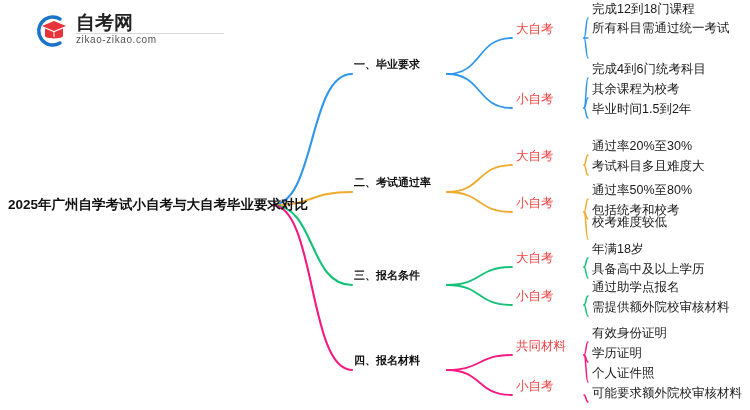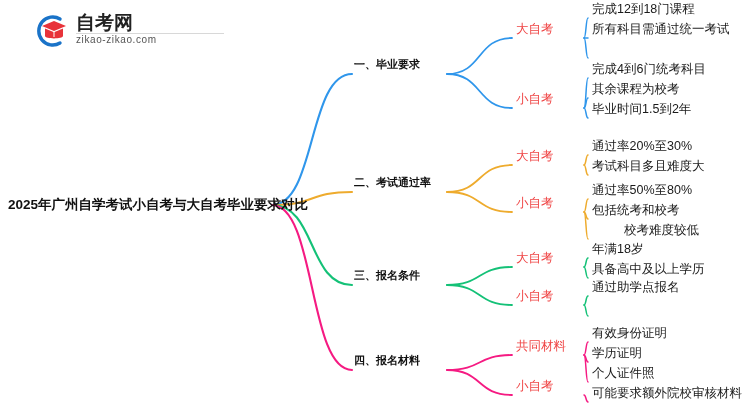--- a/index.html
+++ b/index.html
@@ -176,39 +176,40 @@
       <path d="M588 382 L661 382" fill="none" stroke="382" stroke-width="#f51a82" stroke-linecap="round"></path>
       <path d="M447 370 C482.75 370 476.25 395 512 395" fill="none" stroke="#f51a82" stroke-width="1.8" stroke-linecap="round"></path>
       <path d="M512 395 L584 395" fill="none" stroke="395" stroke-width="#f51a82" stroke-linecap="round"></path>
       <path d="M584 395 C586.2 395 585.8 402 588 402" fill="none" stroke="#f51a82" stroke-width="1.5" stroke-linecap="round"></path>
       <path d="M588 402 L748 402" fill="none" stroke="402" stroke-width="#f51a82" stroke-linecap="round"></path>
     </svg>
 <div class="node root" style="left: 8px; top: 198px; width: 252px; text-align: left;">2025年广州自学考试小自考与大自考毕业要求对比</div>
     <div class="node lvl1" style="left: 354px; top: 59px;">一、毕业要求</div>
     <div class="node lvl2" style="left: 516px; top: 23px;">大自考</div>
     <div class="node lvl3" style="left: 592px; top: 3px;">完成12到18门课程</div>
-    <div class="node lvl3" style="left: 592px; top: 23px;">所有科目需通过统一考试</div>
+    <div class="node lvl3" style="left: 592px; top: 23px; font-family: Liberation Mono, monospace;">所有科目需通过统一考试</div>
     <div class="node lvl2" style="left: 516px; top: 93px;">小自考</div>
     <div class="node lvl3" style="left: 592px; top: 63px;">完成4到6门统考科目</div>
     <div class="node lvl3" style="left: 592px; top: 83px;">其余课程为校考</div>
     <div class="node lvl3" style="left: 592px; top: 103px;">毕业时间1.5到2年</div>
     <div class="node lvl1" style="left: 354px; top: 177px;">二、考试通过率</div>
     <div class="node lvl2" style="left: 516px; top: 150px;">大自考</div>
     <div class="node lvl3" style="left: 592px; top: 140px;">通过率20%至30%</div>
     <div class="node lvl3" style="left: 592px; top: 160px;">考试科目多且难度大</div>
     <div class="node lvl2" style="left: 516px; top: 197px;">小自考</div>
     <div class="node lvl3" style="left: 592px; top: 184px;">通过率50%至80%</div>
     <div class="node lvl3" style="left: 592px; top: 204px;">包括统考和校考</div>
-    <div class="node lvl3" style="left: 592px; top: 224px; margin-left: 32px;">校考难度较低</div>
+    <div class="node lvl3" style="left: 592px; top: 216px;">校考难度较低</div>
     <div class="node lvl1" style="left: 354px; top: 270px;">三、报名条件</div>
     <div class="node lvl2" style="left: 516px; top: 252px;">大自考</div>
     <div class="node lvl3" style="left: 592px; top: 243px;">年满18岁</div>
     <div class="node lvl3" style="left: 592px; top: 263px;">具备高中及以上学历</div>
     <div class="node lvl2" style="left: 516px; top: 290px;">小自考</div>
     <div class="node lvl3" style="left: 592px; top: 281px;">通过助学点报名</div>
+    <div class="node lvl3" style="left: 592px; top: 301px;">需提供额外院校审核材料</div>
     <div class="node lvl1" style="left: 354px; top: 355px;">四、报名材料</div>
     <div class="node lvl2" style="left: 516px; top: 340px;">共同材料</div>
     <div class="node lvl3" style="left: 592px; top: 327px;">有效身份证明</div>
     <div class="node lvl3" style="left: 592px; top: 347px;">学历证明</div>
     <div class="node lvl3" style="left: 592px; top: 367px;">个人证件照</div>
     <div class="node lvl2" style="left: 516px; top: 380px;">小自考</div>
     <div class="node lvl3" style="left: 592px; top: 387px;">可能要求额外院校审核材料</div>
   </div>
 
 </body></html>

